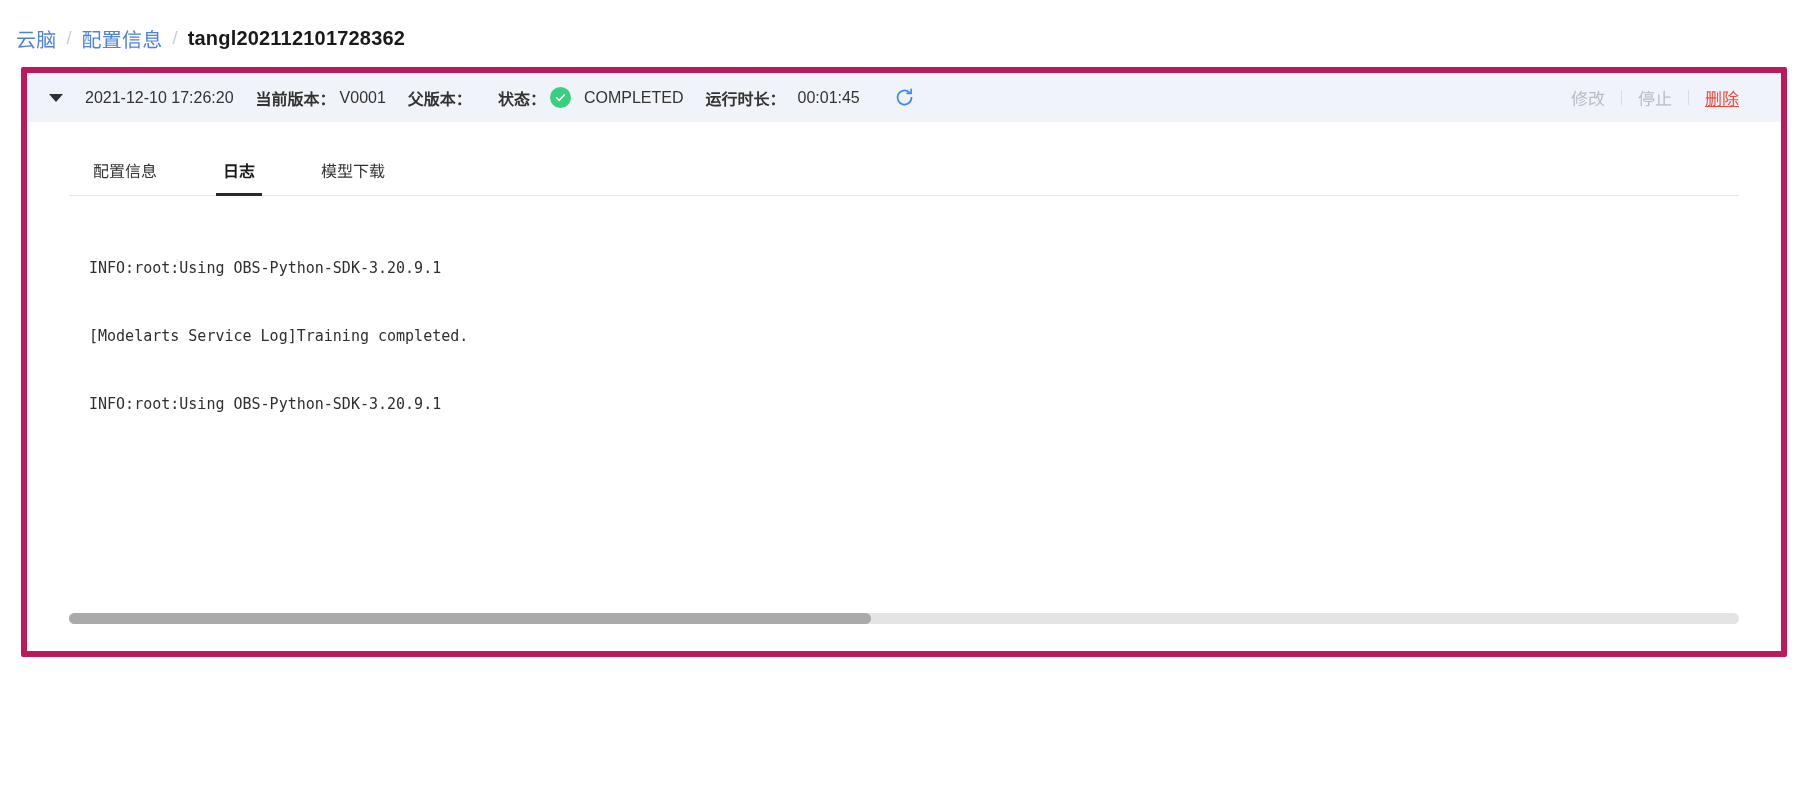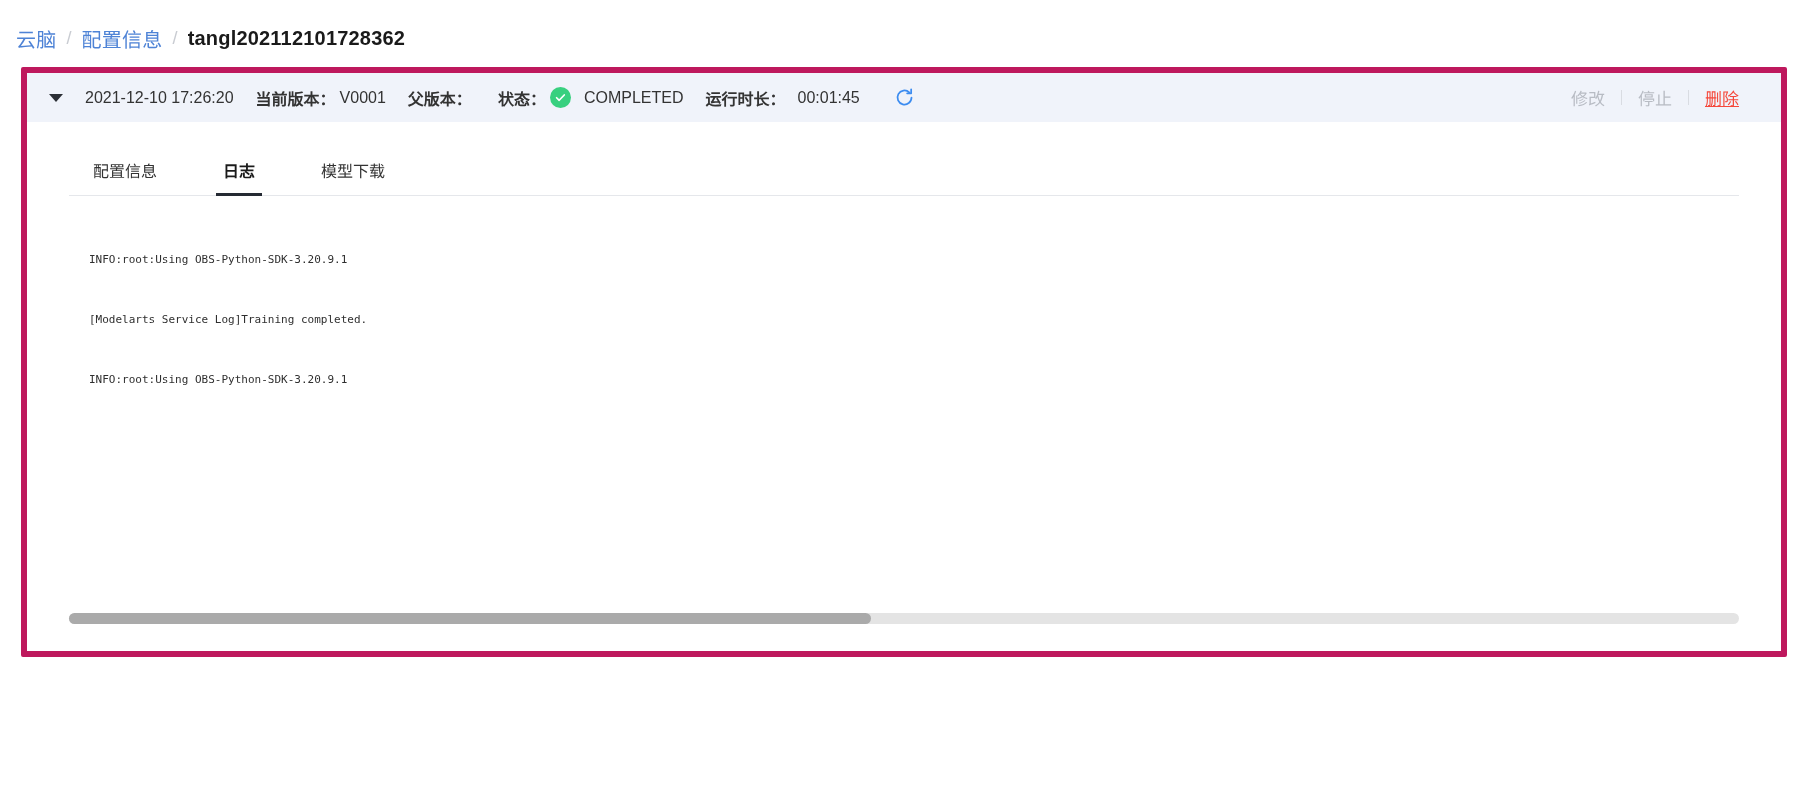--- a/index.html
+++ b/index.html
@@ -169,21 +169,21 @@
   .log-area {
     position: relative;
     margin: 0 42px;
     padding: 22px 0 0 20px;
     height: 432px;
     box-sizing: border-box;
     overflow: hidden;
   }
   .log-lines {
     font-family: "DejaVu Sans Mono", "Liberation Mono", monospace;
-    font-size: 11px;
+    font-size: 15px;
     color: #2f2f2f;
     line-height: 1;
     white-space: pre;
   }
   .log-line {
     height: 40px;
     line-height: 40px;
     white-space: pre;
   }
   .log-line.tight { height: 36px; line-height: 36px; }

